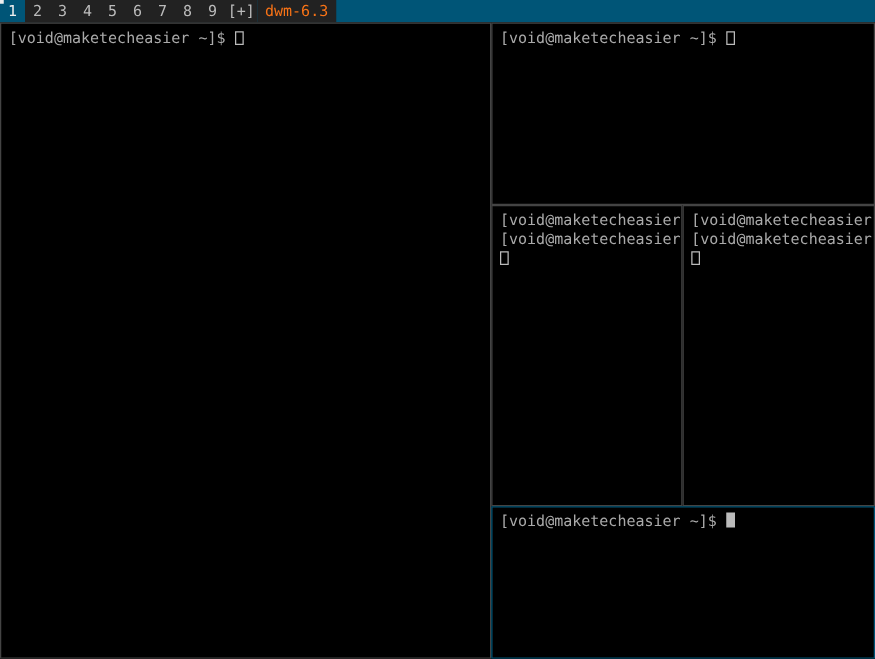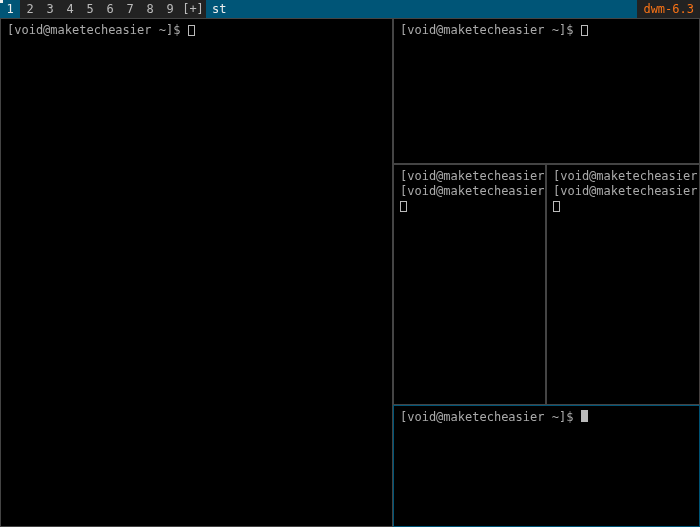--- a/index.html
+++ b/index.html
@@ -66,21 +66,20 @@
     <div class="tag unselected">2</div>
     <div class="tag unselected">3</div>
     <div class="tag unselected">4</div>
     <div class="tag unselected">5</div>
     <div class="tag unselected">6</div>
     <div class="tag unselected">7</div>
     <div class="tag unselected">8</div>
     <div class="tag unselected">9</div>
   </div>
   <div class="layout">[+]</div>
-  <div class="title">st</div>
   <div class="status">dwm-6.3</div>
 </div>
 
 <div class="workspace">
 
   <div class="term" style="left:0; top:0; width:393px; height:509px;">
     <div class="prompt"><span>[void@maketecheasier ~]$ </span><span class="cursor-outline"></span></div>
   </div>
 
   <div class="term" style="left:393px; top:0; width:307px; height:146px;">

